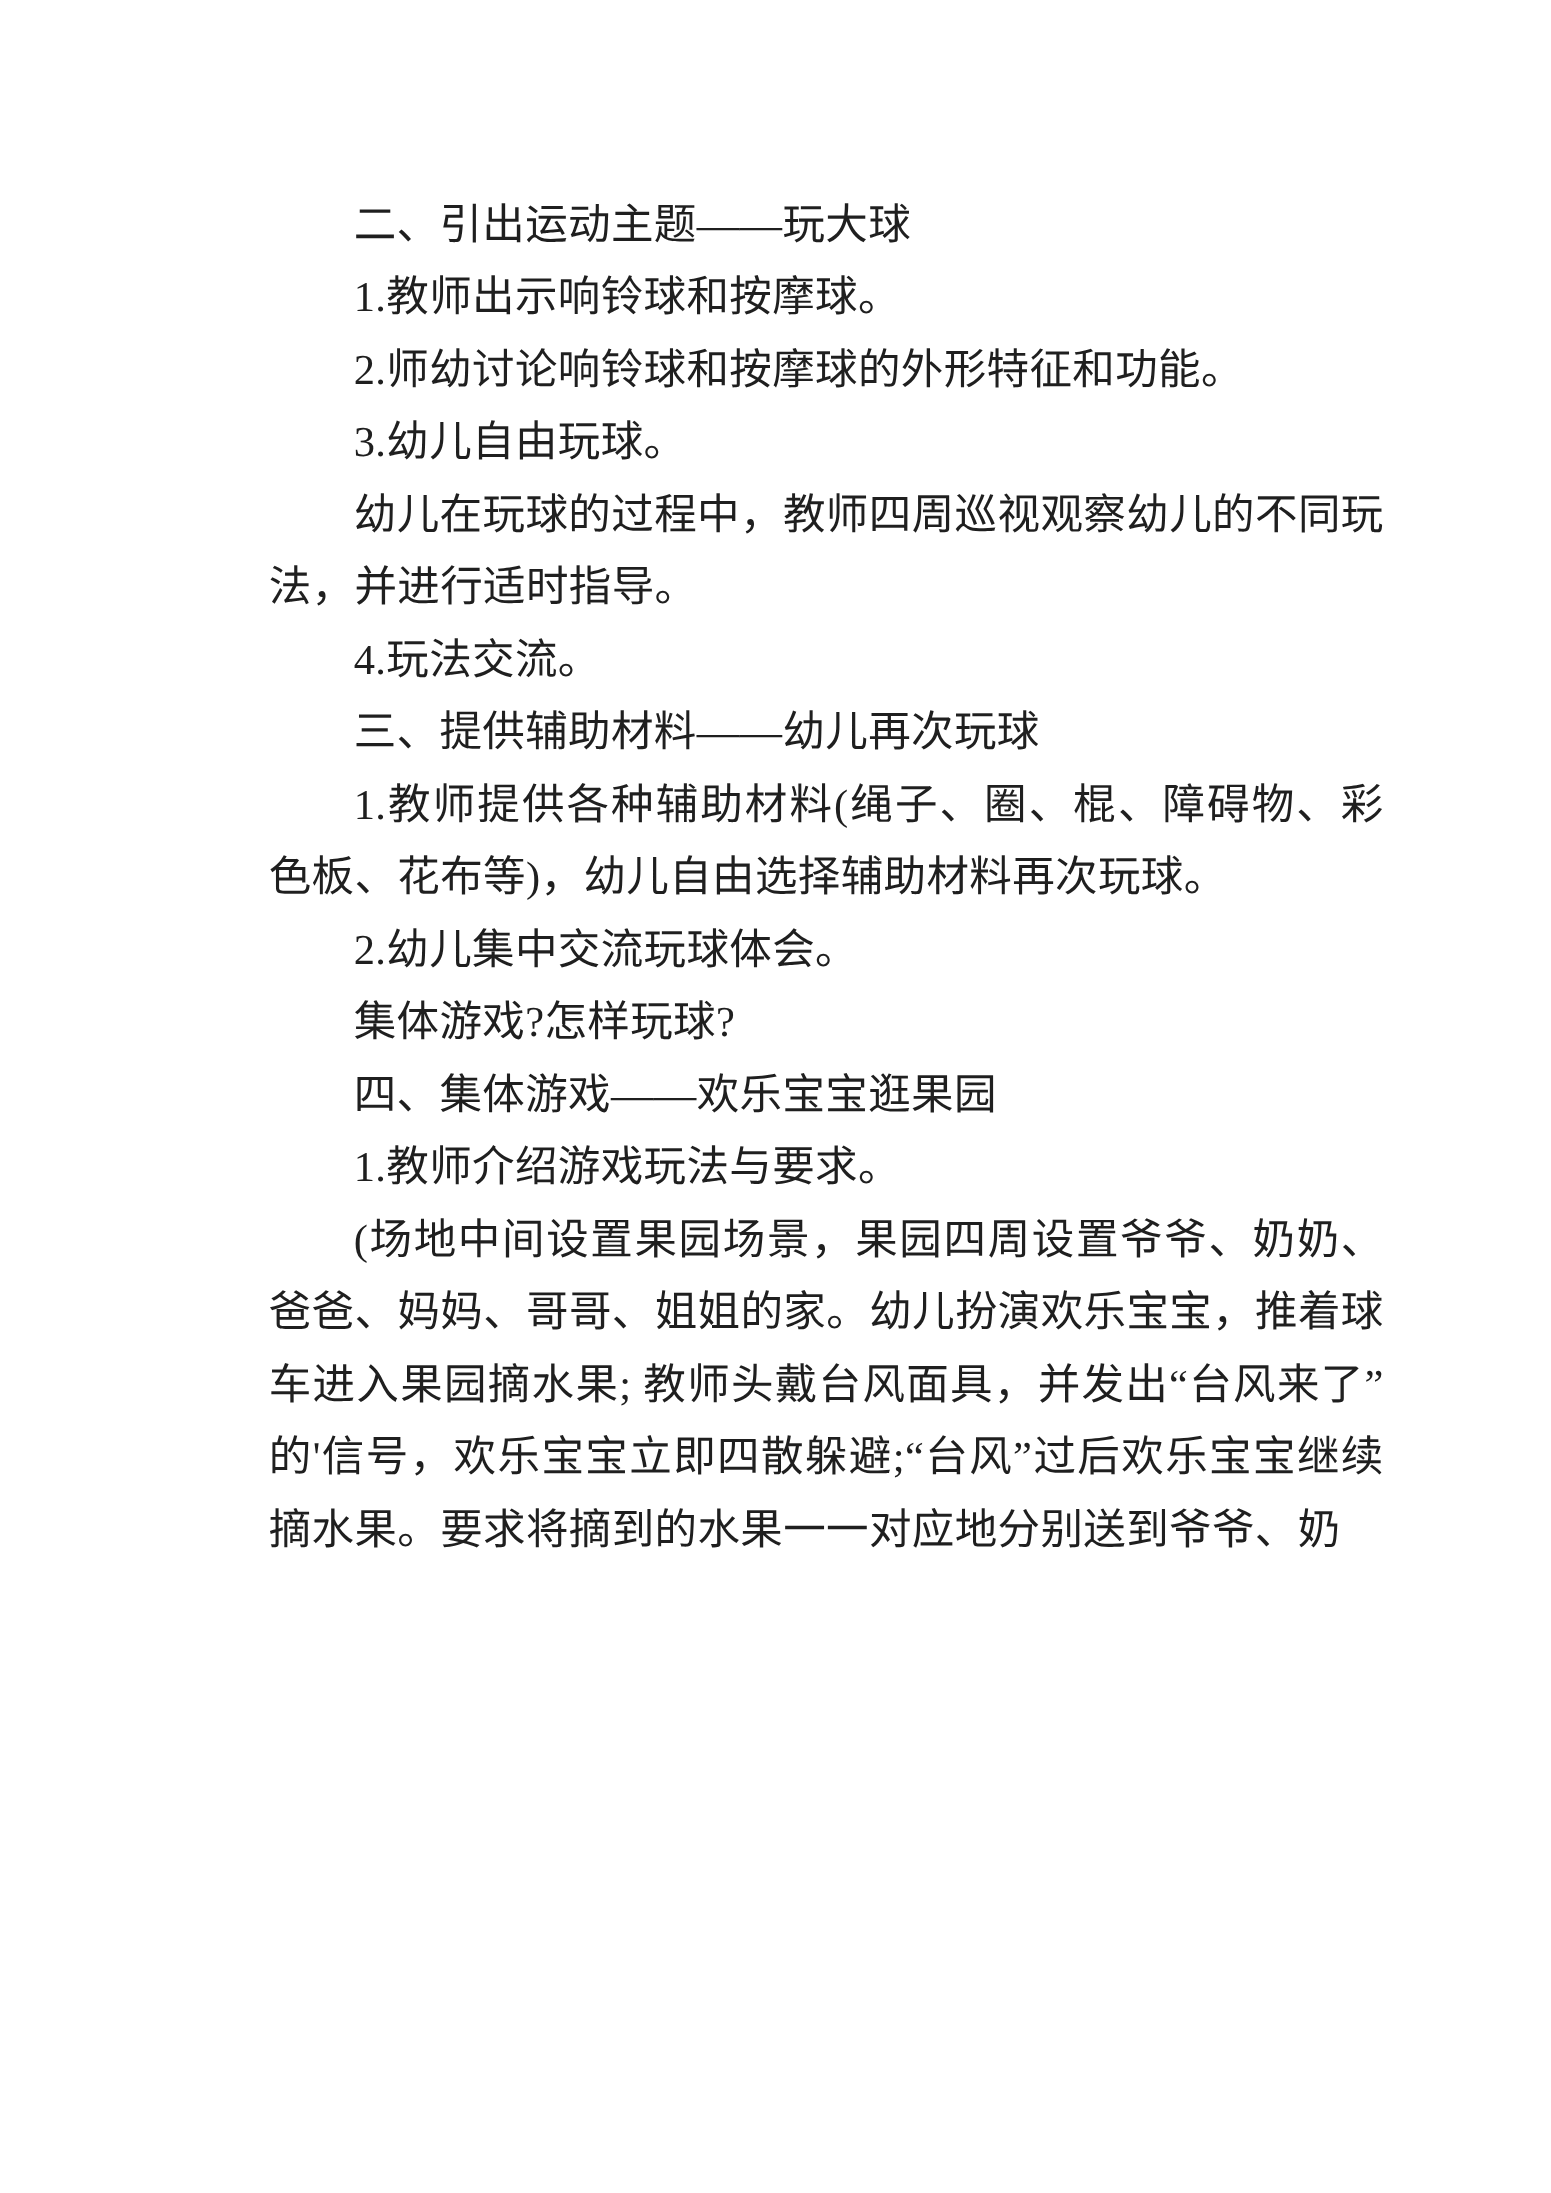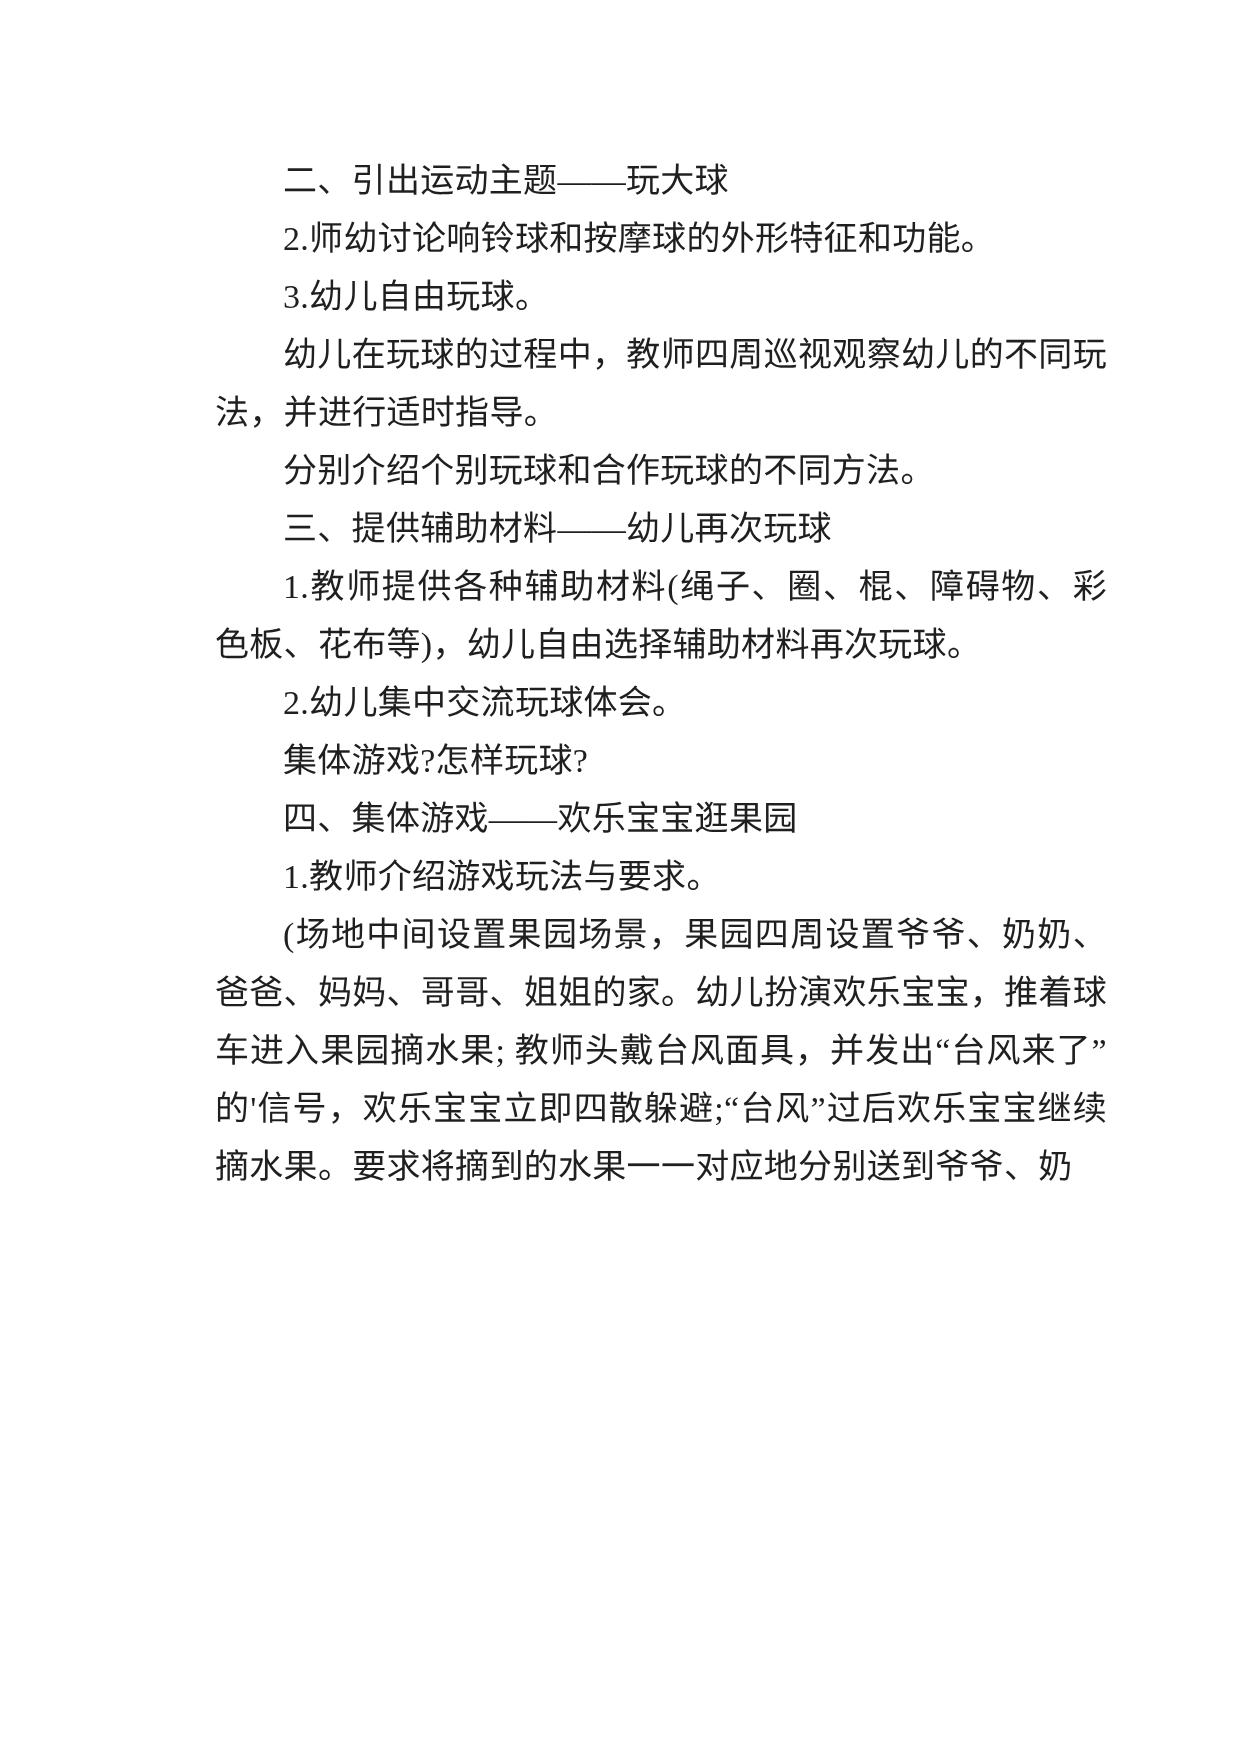--- a/index.html
+++ b/index.html
@@ -33,24 +33,25 @@
       text-justify: inter-ideograph;
       letter-spacing: 0.3px;
     }
   </style>
 </head>
 <body>
 
 <div class="page">
   <div class="doc-body" id="doc-body" style="color: rgb(31, 31, 31); margin-left: 40px;">
       <p>二、引出运动主题——玩大球</p>
+      <p>1.教师出示响铃球和按摩球。</p>
       <p>2.师幼讨论响铃球和按摩球的外形特征和功能。</p>
       <p>3.幼儿自由玩球。</p>
       <p>幼儿在玩球的过程中，教师四周巡视观察幼儿的不同玩法，并进行适时指导。</p>
-      <p>分别介绍个别玩球和合作玩球的不同方法。</p>
+      <p>4.玩法交流。</p>
       <p>三、提供辅助材料——幼儿再次玩球</p>
       <p>1.教师提供各种辅助材料(绳子、圈、棍、障碍物、彩色板、花布等)，幼儿自由选择辅助材料再次玩球。</p>
       <p>2.幼儿集中交流玩球体会。</p>
       <p>集体游戏?怎样玩球?</p>
       <p>四、集体游戏——欢乐宝宝逛果园</p>
       <p>1.教师介绍游戏玩法与要求。</p>
       <p>(场地中间设置果园场景，果园四周设置爷爷、奶奶、爸爸、妈妈、哥哥、姐姐的家。幼儿扮演欢乐宝宝，推着球车进入果园摘水果; 教师头戴台风面具，并发出“台风来了”的'信号，欢乐宝宝立即四散躲避;“台风”过后欢乐宝宝继续摘水果。要求将摘到的水果一一对应地分别送到爷爷、奶</p>
     </div>
 </div>
 

